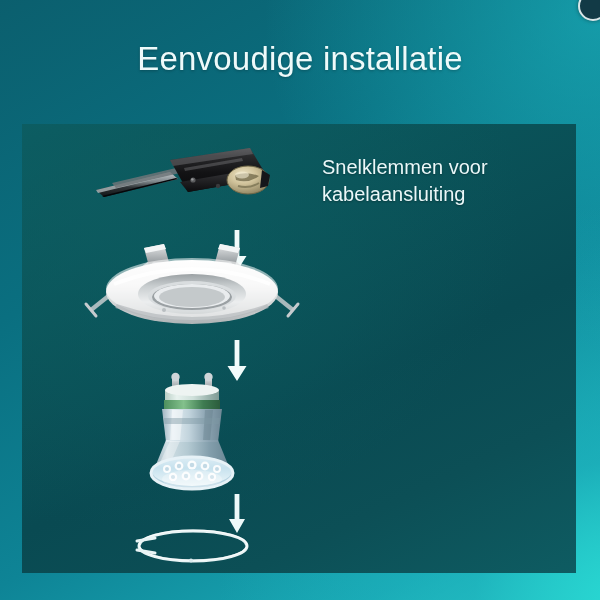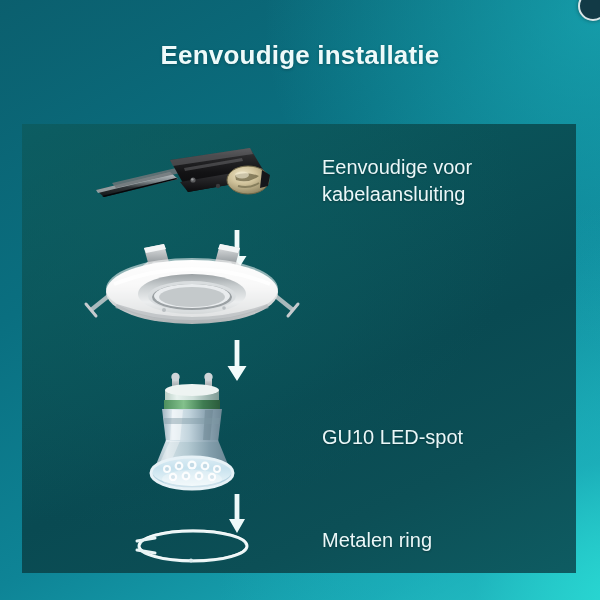--- a/index.html
+++ b/index.html
@@ -34,22 +34,22 @@
   }
 
   
   .title {
     position: absolute;
     left: 0;
     top: 40px;
     width: 600px;
     text-align: center;
     color: #eefafa;
-    font-size: 26px;
-    font-weight: 700;
+    font-size: 33px;
+    font-weight: 400;
     letter-spacing: 0.2px;
     text-shadow: 0 1px 3px rgba(0,0,0,0.25);
   }
 
   
   .panel {
     position: absolute;
     left: 22px;
     top: 124px;
     width: 554px;
@@ -178,21 +178,21 @@
             <ellipse cx="156" cy="38" rx="21" ry="14" fill="url(#goldG)"></ellipse>
             <ellipse cx="156" cy="38" rx="21" ry="14" fill="none" stroke="#6f6747" stroke-width="1"></ellipse>
             <path d="M143 33 q12 -4 24 1 q-11 8 -23 4 Z" fill="#6e6647" opacity="0.75"></path>
             <path d="M146 44 q11 3 21 -3" stroke="#7b7352" stroke-width="2" fill="none" opacity="0.8"></path>
             <ellipse cx="150" cy="33" rx="7" ry="3.4" fill="#f4ecd4" opacity="0.6"></ellipse>
 
             <path d="M170 28 L178 33 L176 44 L168 46 Z" fill="#15161a"></path>
           </svg>
         </div>
       </div>
-      <div class="label" style="left:300px; top:16px;">Eenvoudige voor
+      <div class="label" style="left:300px; top:16px;">Snelklemmen voor
 kabelaansluiting</div>
     </div>
 
     <div class="arrow" style="left:200px; top:106px;">
       <svg width="30" height="42" viewBox="0 0 30 42">
         <path d="M12.6 0 H17.4 V26 H24.5 L15 41 L5.5 26 H12.6 Z" fill="#f2fbfb"></path>
       </svg>
     </div>
 
     <div class="row" style="top:110px;height:100px;">
@@ -339,21 +339,20 @@
                 <circle cx="69" cy="104" r="2.2"></circle>
               <circle cx="82" cy="104" r="2.2"></circle>
                 <circle cx="95" cy="105" r="2.1"></circle>
             </g>
 
             <ellipse cx="75" cy="101" rx="41" ry="16" fill="none" stroke="#e7f2f7" stroke-width="3"></ellipse>
             <ellipse cx="75" cy="107" rx="30" ry="9" fill="#ffffff" opacity="0.3"></ellipse>
           </svg>
         </div>
       </div>
-      <div class="label" style="left:300px; top:52px;">GU10 LED-spot</div>
     </div>
 
     <div class="arrow" style="left:203px; top:370px;">
       <svg width="24" height="40" viewBox="0 0 24 40">
         <path d="M9.6 0 H14.4 V25 H20 L12 39 L4 25 H9.6 Z" fill="#eef9f9"></path>
       </svg>
     </div>
 
     <div class="row" style="top:398px;height:50px;">
       <div class="figure">
@@ -361,17 +360,16 @@
           <svg viewBox="0 0 130 46" width="130" height="46">
             <ellipse cx="66" cy="24" rx="54" ry="15" fill="none" stroke="#e9f4f5" stroke-width="3"></ellipse>
             <ellipse cx="66" cy="23" rx="54" ry="15" fill="none" stroke="#ffffff" stroke-width="1.2" opacity="0.75"></ellipse>
 
             <path d="M10 19 L28 16" stroke="#e9f4f5" stroke-width="3" stroke-linecap="round" fill="none"></path>
             <path d="M10 28 L28 31" stroke="#e9f4f5" stroke-width="3" stroke-linecap="round" fill="none"></path>
             <circle cx="64" cy="38.5" r="2" fill="#dcebee"></circle>
           </svg>
         </div>
       </div>
-      <div class="label" style="left:300px; top:5px;">Metalen ring</div>
     </div>
 
   </div>
 </div>
 
 </body></html>

